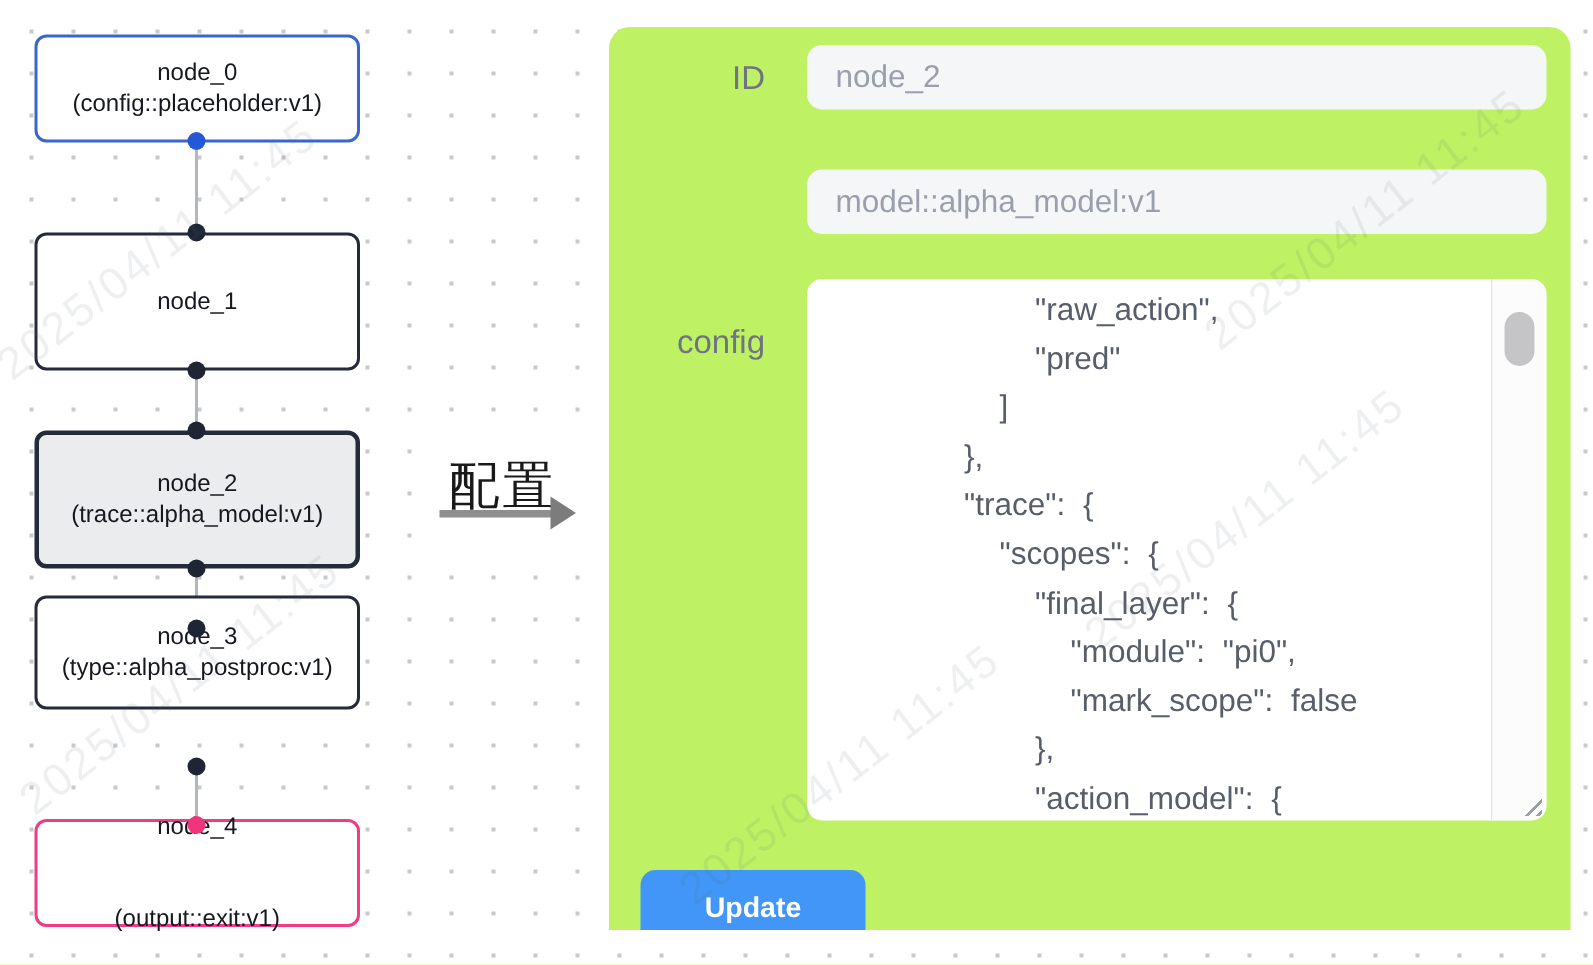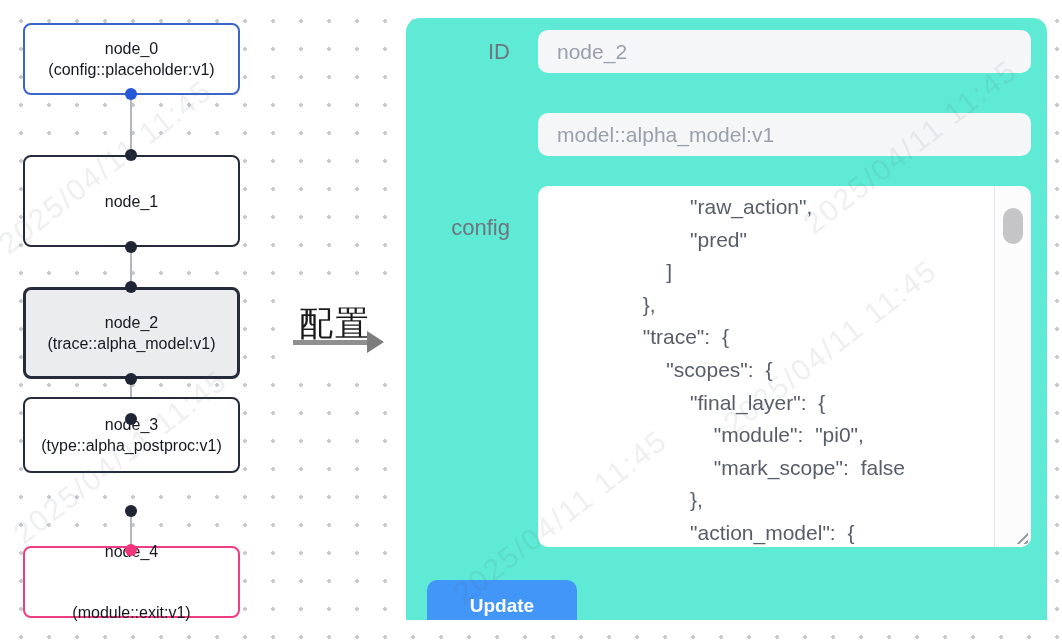--- a/index.html
+++ b/index.html
@@ -30,21 +30,21 @@
     background:#1f2535;z-index:3;}
   .h-blue{background:#2458d6;} .h-pink{background:#f0357c;}
   
   .anno-patch{position:absolute;left:281px;top:286px;width:108px;height:84px;background:#fff;z-index:1;}
   .anno-label{position:absolute;left:299px;top:301px;font-size:34px;color:#1a1a1a;
     letter-spacing:2px;z-index:2;}
   .arrow-line{position:absolute;left:293px;top:340px;width:76px;height:5px;background:#8f8f8f;z-index:2;}
   .arrow-head{position:absolute;left:367px;top:331px;width:0;height:0;z-index:2;
     border-top:11px solid transparent;border-bottom:11px solid transparent;border-left:17px solid #7c7c7c;}
   
-  .panel{position:absolute;left:406px;top:18px;width:641px;height:602px;background:#5eead4;
+  .panel{position:absolute;left:406px;top:18px;width:641px;height:602px;background:#bef264;
     border-radius:14px 14px 0 0;overflow:hidden;z-index:3;}
   .f-label{position:absolute;left:0;width:104px;text-align:right;color:#6e7580;font-size:22px;}
   .lbl-id{top:12px;line-height:43px;}
   .lbl-type{top:95px;line-height:43px;}
   .lbl-config{top:197px;}
   .f-input{position:absolute;left:132px;width:493px;height:43px;box-sizing:border-box;
     background:#f5f6f8;border:none;outline:none;border-radius:10px;padding:0 0 0 19px;
     color:#99a0ab;font-size:21px;font-family:"Liberation Sans",sans-serif;}
   .in-id{top:12px;} .in-type{top:95px;}
   .config-box{position:absolute;left:132px;top:168px;width:493px;height:361px;background:#fff;
@@ -87,21 +87,21 @@
     <div class="node v-selected n2">
       <div class="n-name">node_2</div>
       <div class="n-type">(trace::alpha_model:v1)</div>
     </div>
     <div class="node n3">
       <div class="n-name">node_3</div>
       <div class="n-type">(type::alpha_postproc:v1)</div>
     </div>
     <div class="node v-output n4">
       <div class="n-name">node_4</div>
-      <div class="n-type">(module::exit:v1)</div>
+      <div class="n-type">(output::exit:v1)</div>
     </div>
 
     <div class="handle h-blue" style="top:88px"></div>
     <div class="handle" style="top:149px"></div>
     <div class="handle" style="top:241px"></div>
     <div class="handle" style="top:281px"></div>
     <div class="handle" style="top:373px"></div>
     <div class="handle" style="top:413px"></div>
     <div class="handle" style="top:505px"></div>
     <div class="handle h-pink" style="top:544px"></div>

